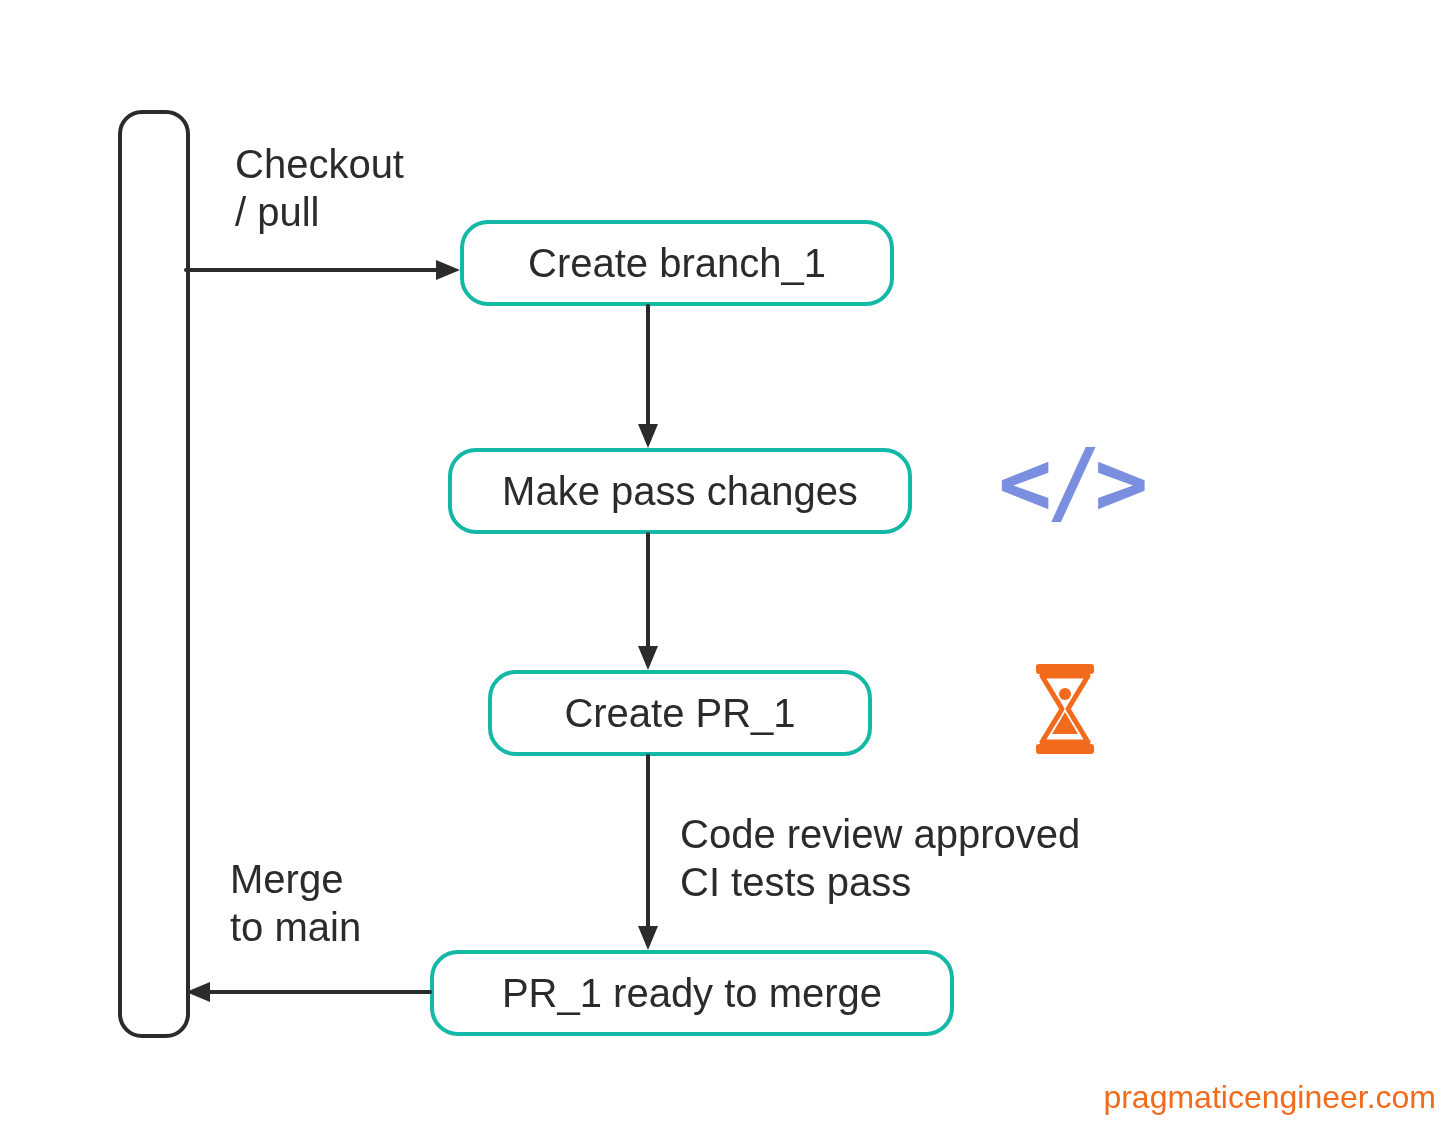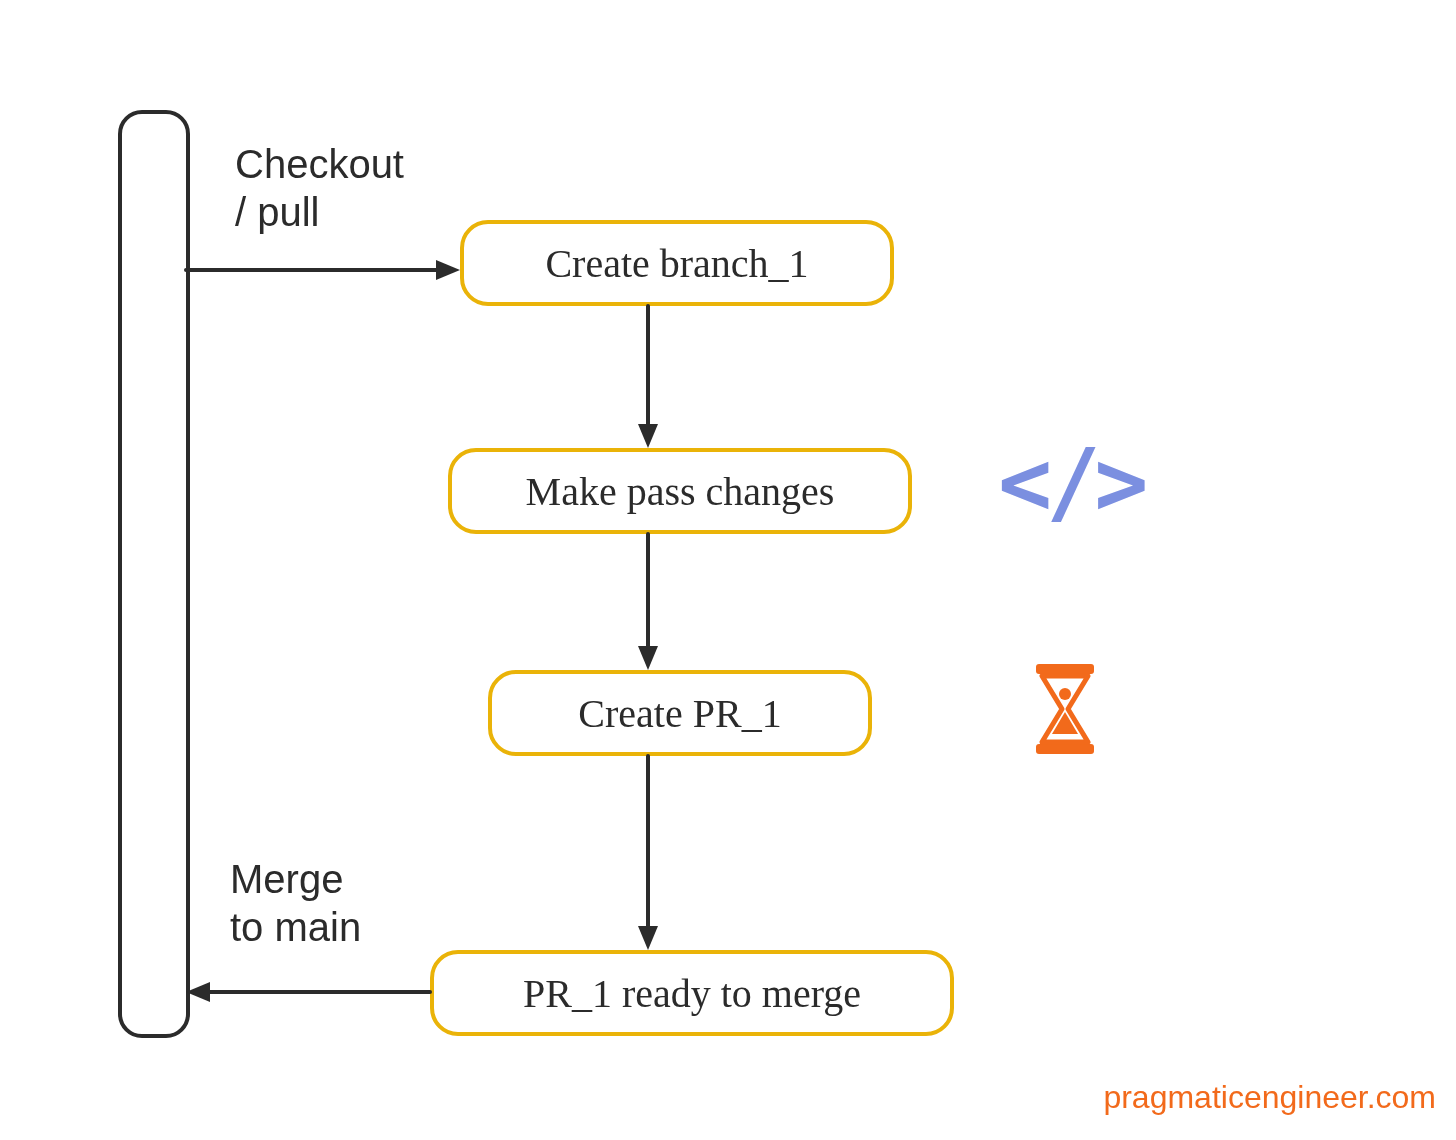--- a/index.html
+++ b/index.html
@@ -28,30 +28,29 @@
     left: 118px;
     top: 110px;
     width: 64px;
     height: 920px;
     border: 4px solid #2b2b2b;
     border-radius: 24px;
     background: #ffffff;
   }
   .node {
     position: absolute;
-    border: 4px solid #eab308;
+    border: 4px solid #14b8a6;
     border-radius: 28px;
     background: #ffffff;
     font-size: 40px;
     display: flex;
     align-items: center;
     justify-content: center;
     padding: 0 28px;
     white-space: nowrap;
-    font-family: Liberation Serif, serif;
   }
   svg.arrow {
     position: absolute;
     overflow: visible;
   }
   .arrowline {
     stroke: #2b2b2b;
     stroke-width: 4;
     fill: none;
     stroke-linecap: round;
@@ -117,20 +116,22 @@
 
   <svg class="arrow" style="left:636px; top:534px; width:30px; height:136px;">
     <line class="arrowline" x1="12" y1="0" x2="12" y2="112"></line>
     <polygon class="arrowhead" points="2,112 12,136 22,112"></polygon>
   </svg>
 
   <svg class="arrow" style="left:636px; top:756px; width:30px; height:194px;">
     <line class="arrowline" x1="12" y1="0" x2="12" y2="170"></line>
     <polygon class="arrowhead" points="2,170 12,194 22,170"></polygon>
   </svg>
+  <div class="label" style="left:680px; top:810px;">Code review approved
+CI tests pass</div>
 
   <svg class="arrow" style="left:186px; top:980px; width:244px; height:30px;">
     <line class="arrowline" x1="244" y1="12" x2="24" y2="12"></line>
     <polygon class="arrowhead" points="24,2 0,12 24,22"></polygon>
   </svg>
   <div class="label" style="left:230px; top:855px;">Merge
 to main</div>
 
   <div class="code-icon" style="left:998px; top:430px;">&lt;/&gt;</div>
 

